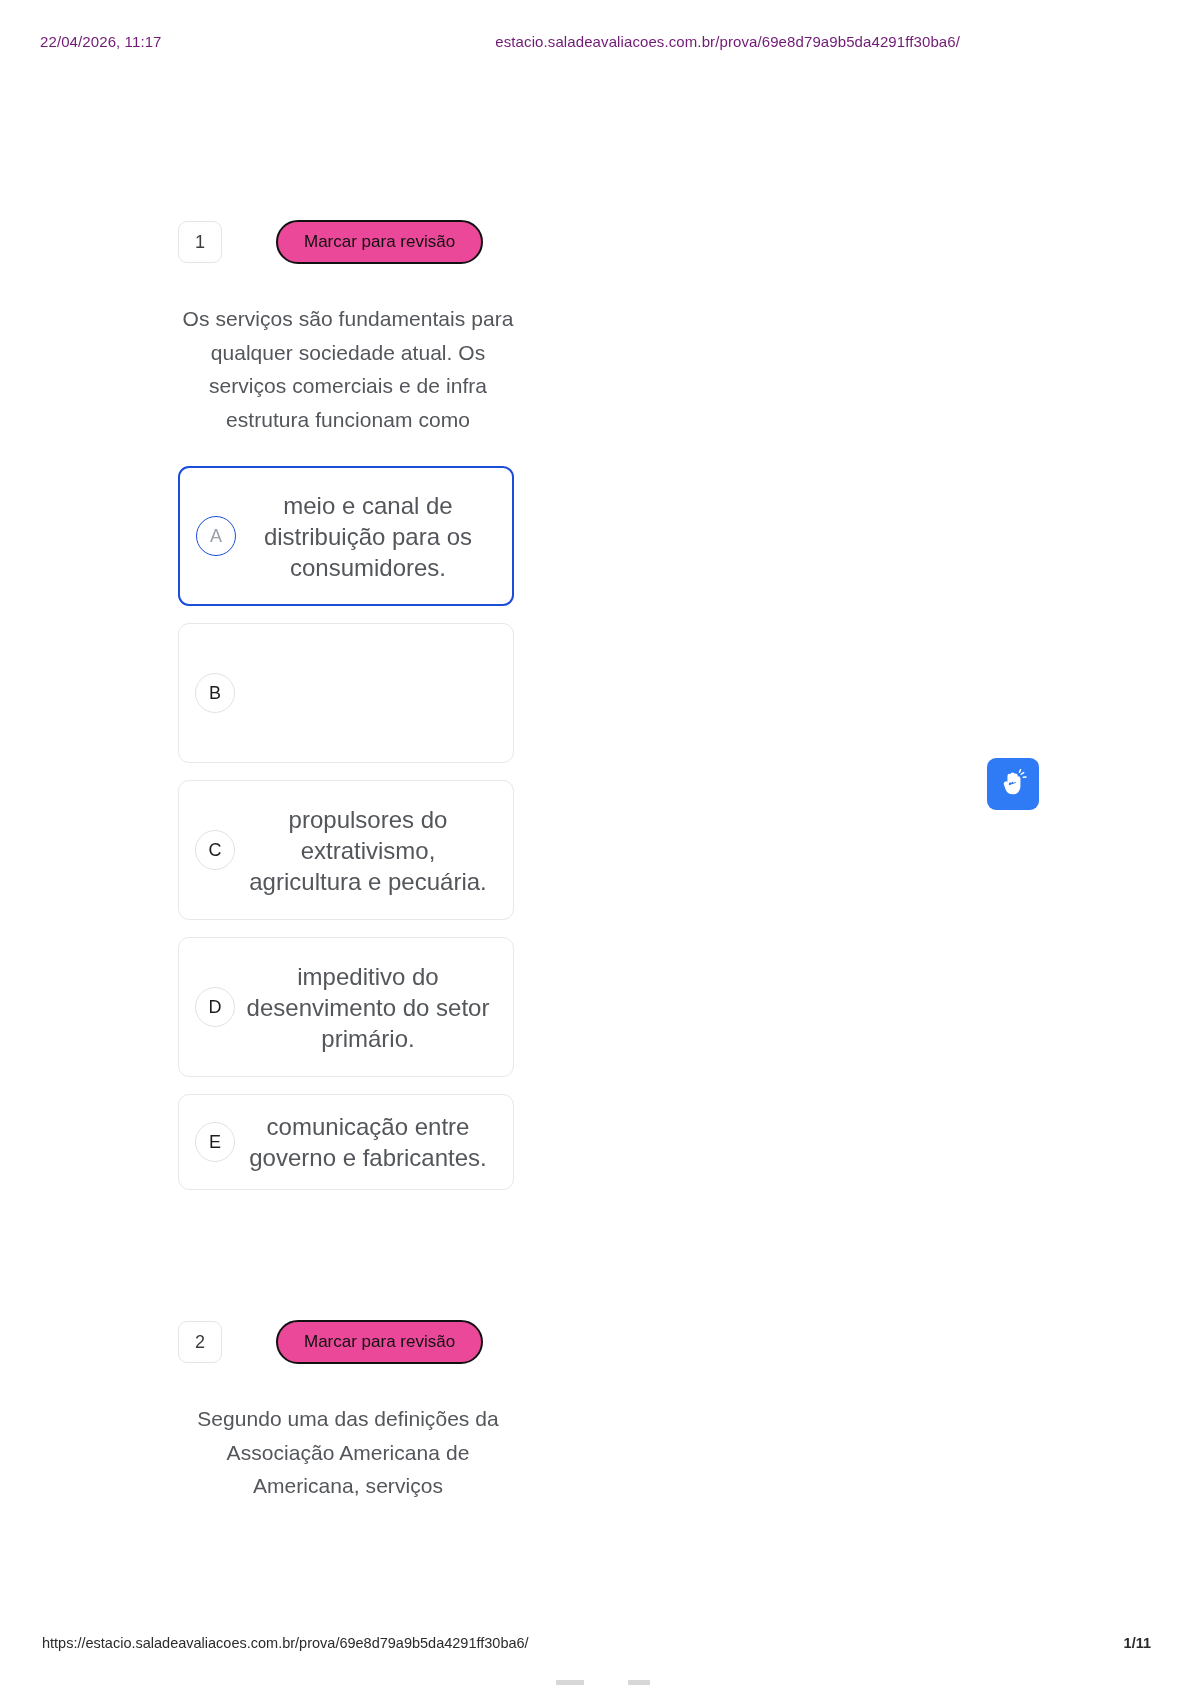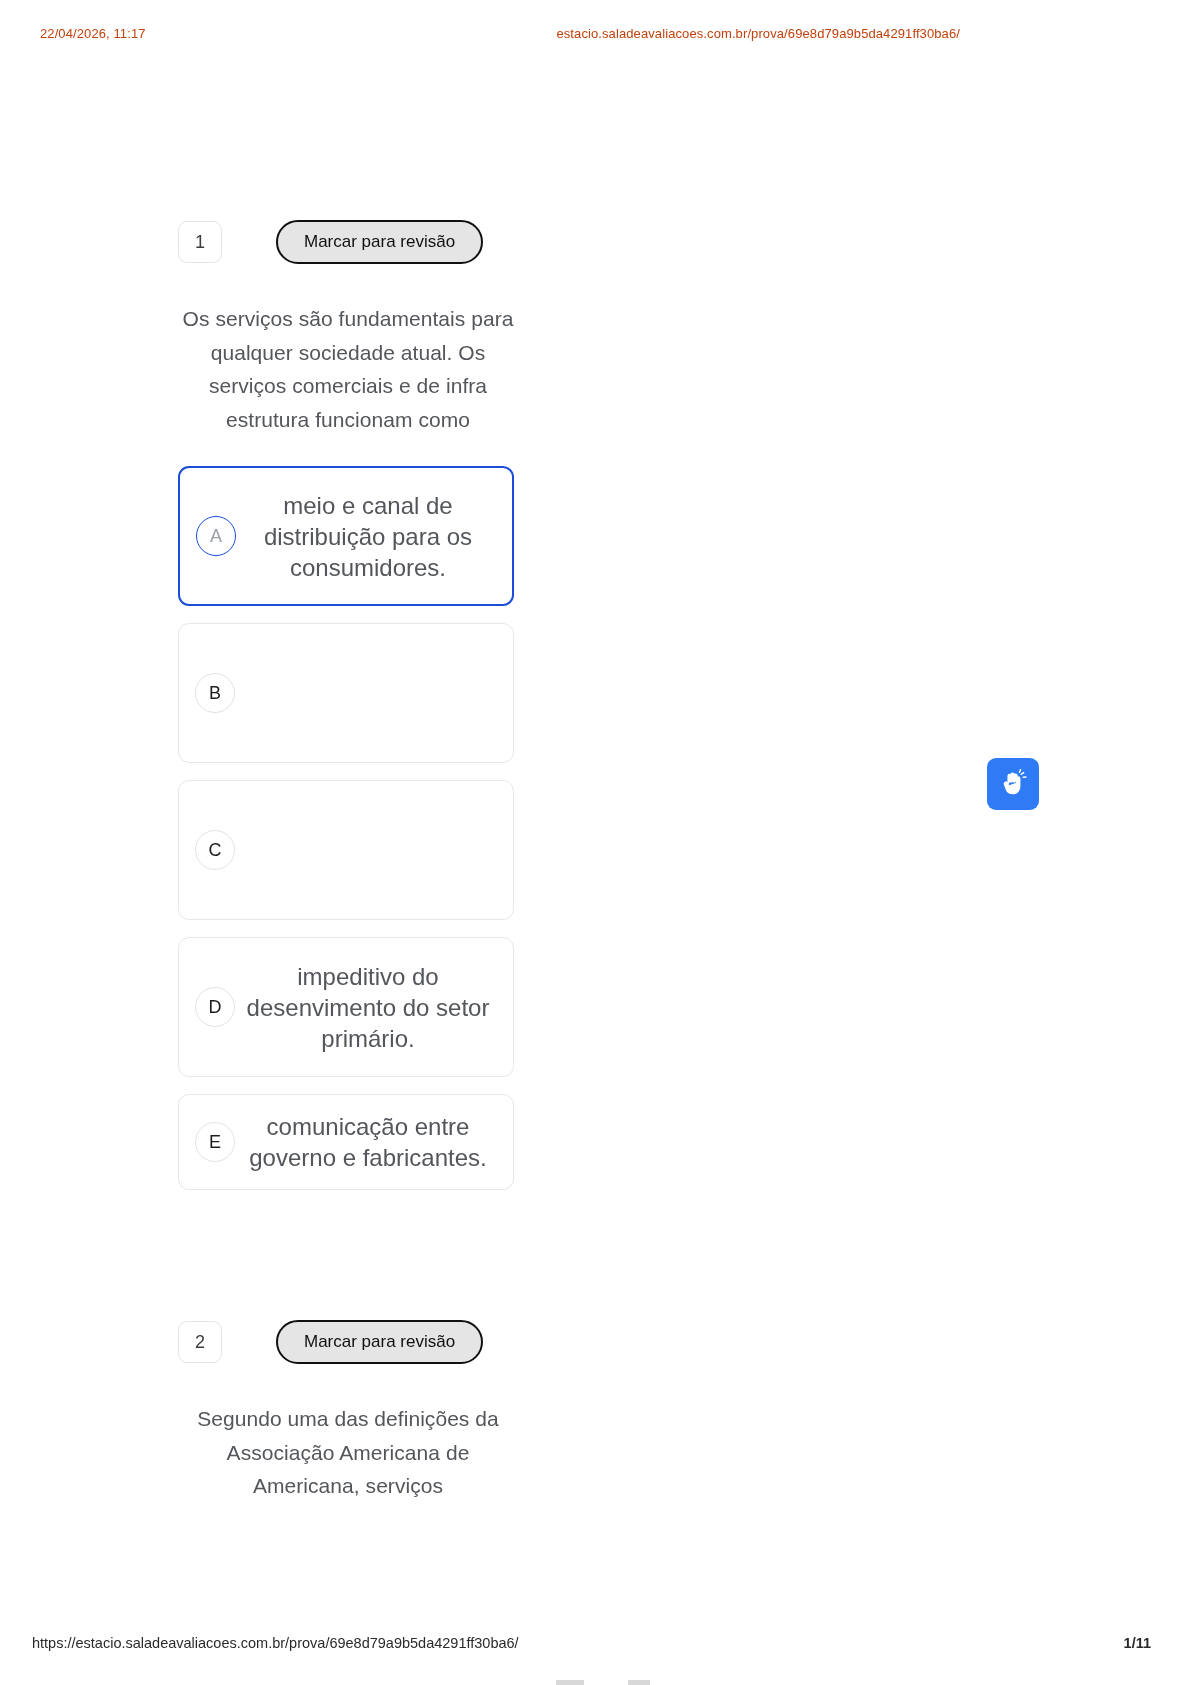--- a/index.html
+++ b/index.html
@@ -14,28 +14,28 @@
     height: 1685px;
     position: relative;
     font-family: "Liberation Sans", "DejaVu Sans", sans-serif;
     color: #3c3c3c;
     overflow: hidden;
   }
 
   
   .print-header {
     position: absolute;
-    top: 22px;
+    top: 30px;
     left: 0;
     width: 1191px;
     height: 22px;
     display: flex;
     align-items: center;
-    font-size: 13px;
-    color: #c2410c;
+    font-size: 15px;
+    color: #701a75;
     letter-spacing: 0.1px;
   }
   .print-header .ph-date {
     position: absolute;
     left: 40px;
     white-space: nowrap;
   }
   .print-header .ph-url {
     position: absolute;
     left: 0;
@@ -49,21 +49,21 @@
     position: absolute;
     bottom: 28px;
     left: 0;
     width: 1191px;
     height: 22px;
     font-size: 14.5px;
     color: #2b2b2b;
   }
   .print-footer .pf-url {
     position: absolute;
-    left: 32px;
+    left: 42px;
     white-space: nowrap;
   }
   .print-footer .pf-page {
     position: absolute;
     right: 40px;
     white-space: nowrap;
     font-weight: bold;
   }
 
   
@@ -88,21 +88,21 @@
     color: #3c3c3c;
     background: #fff;
     flex: 0 0 auto;
   }
   .mark-review-btn {
     margin-left: 54px;
     height: 44px;
     padding: 0 26px;
     border: 2.5px solid #111111;
     border-radius: 999px;
-    background: #e5e5e5;
+    background: #ec4899;
     display: flex;
     align-items: center;
     justify-content: center;
     font-size: 17px;
     font-family: "Liberation Sans", "DejaVu Sans", sans-serif;
     color: #111111;
     white-space: nowrap;
     cursor: pointer;
   }
 
@@ -220,20 +220,21 @@
       <div class="alt-letter">A</div>
       <div class="alt-text">meio e canal de distribuição para os consumidores.</div>
     </div>
 
     <div class="alt h3">
       <div class="alt-letter">B</div>
     </div>
 
     <div class="alt h3">
       <div class="alt-letter">C</div>
+      <div class="alt-text">propulsores do extrativismo, agricultura e pecuária.</div>
     </div>
 
     <div class="alt h3">
       <div class="alt-letter">D</div>
       <div class="alt-text">impeditivo do desenvimento do setor primário.</div>
     </div>
 
     <div class="alt h2">
       <div class="alt-letter">E</div>
       <div class="alt-text">comunicação entre governo e fabricantes.</div>

